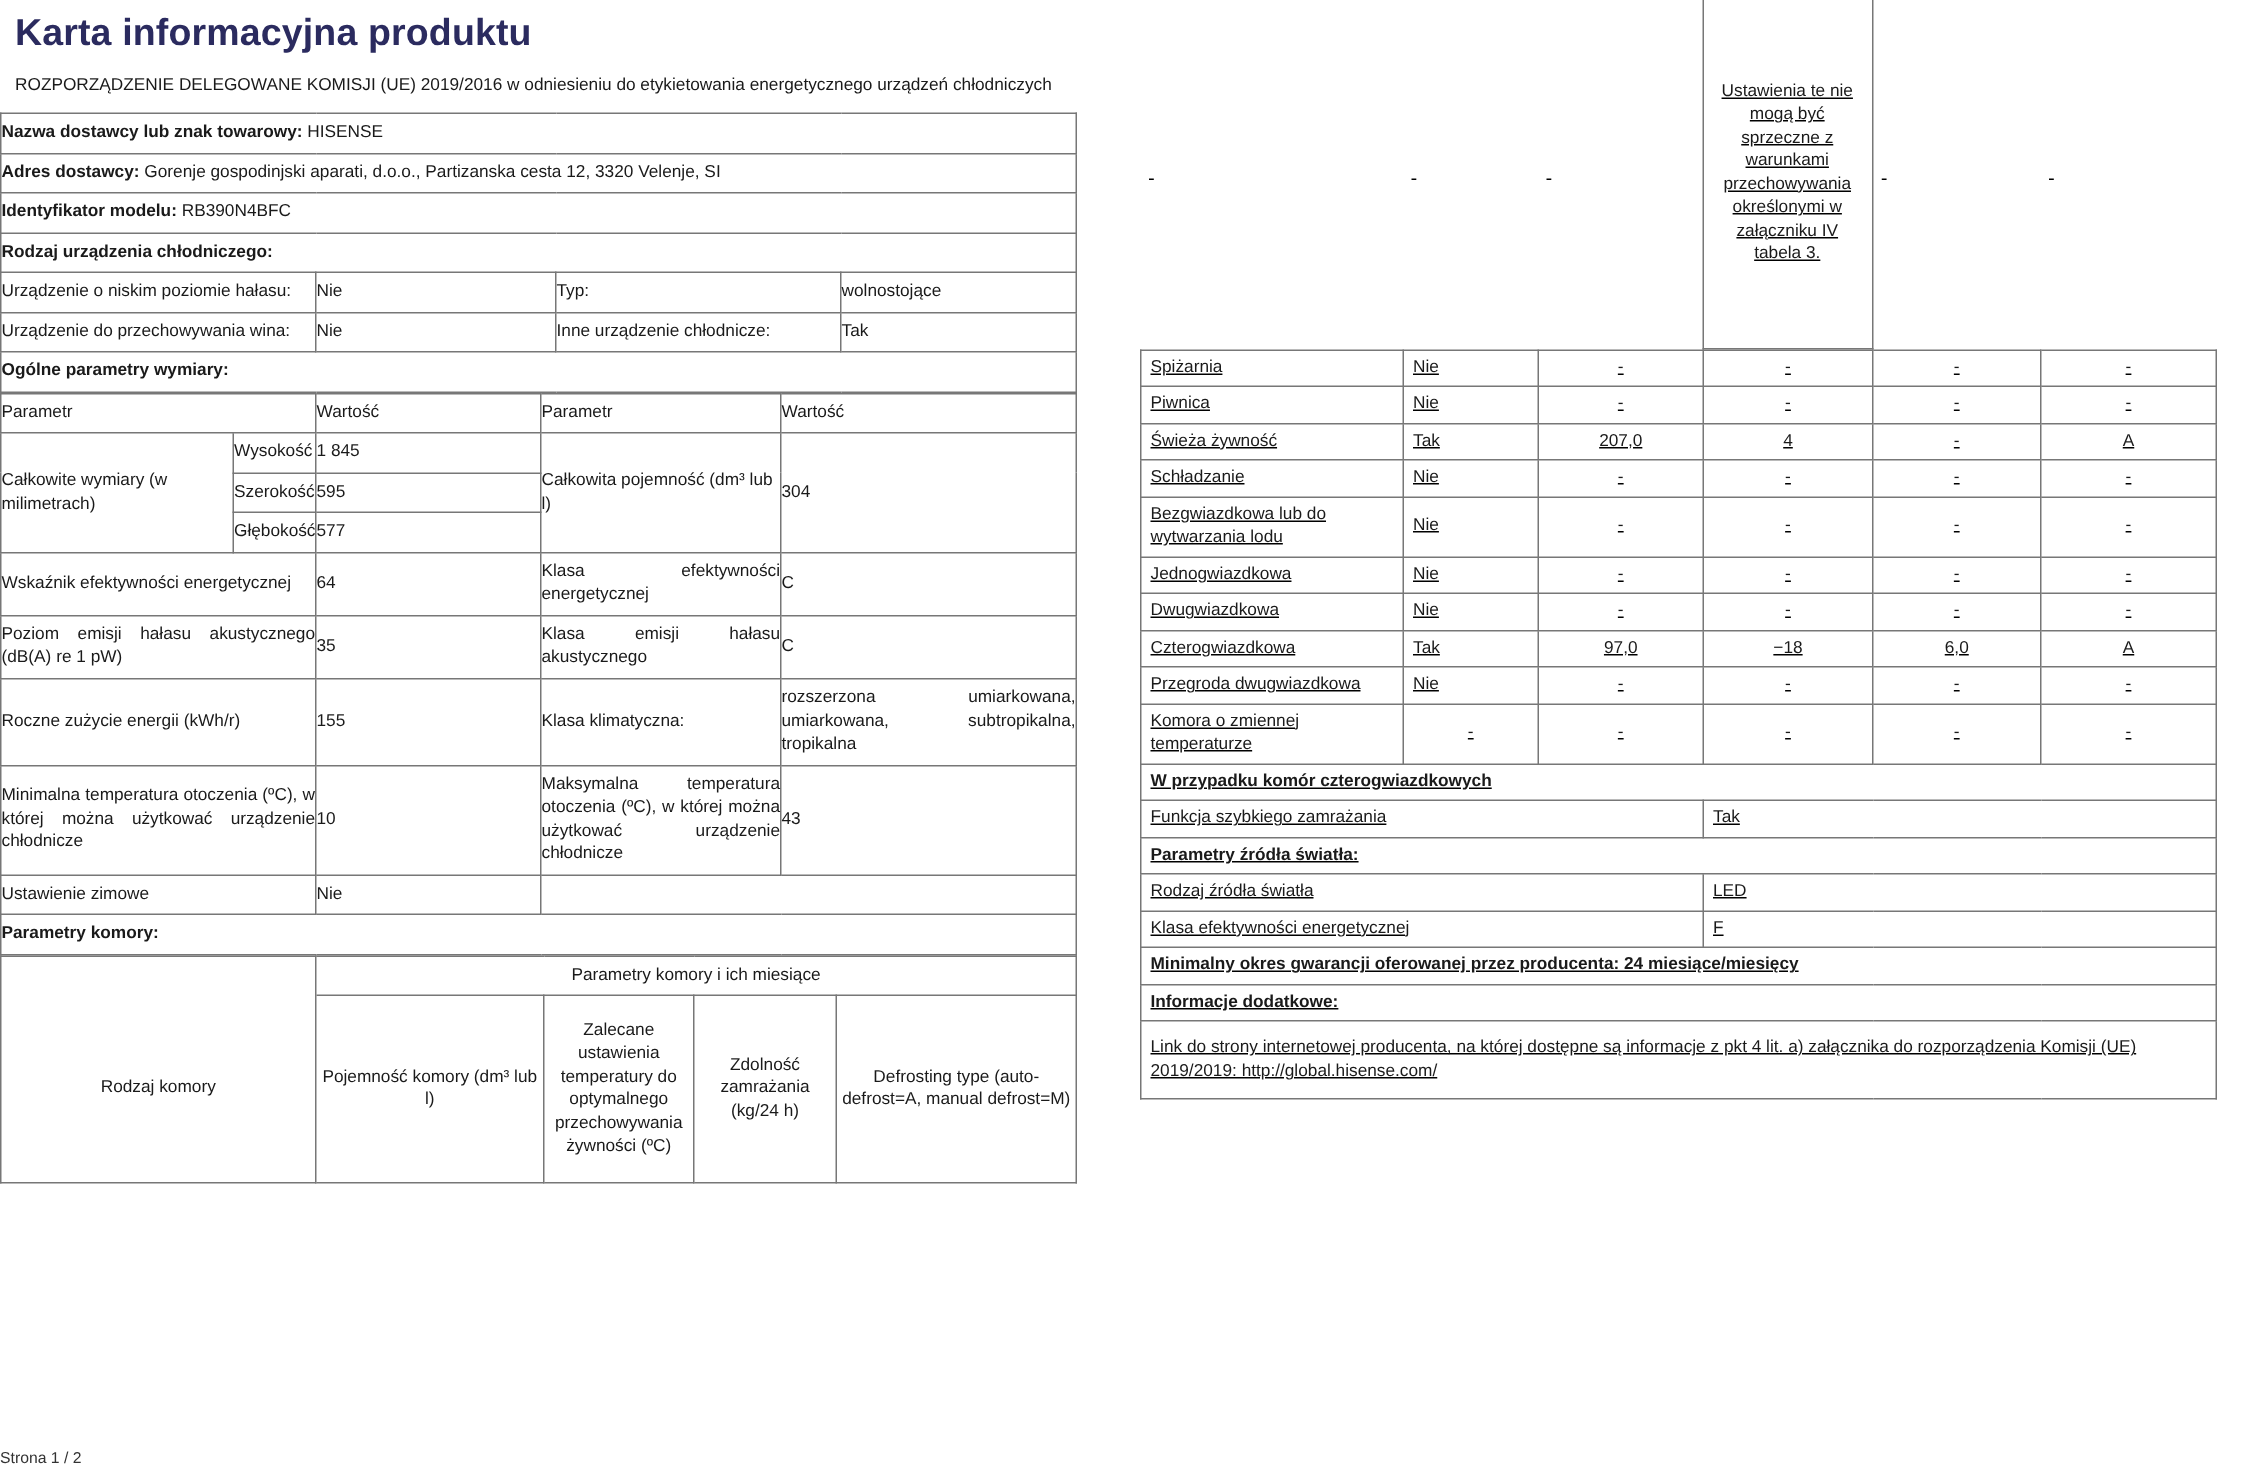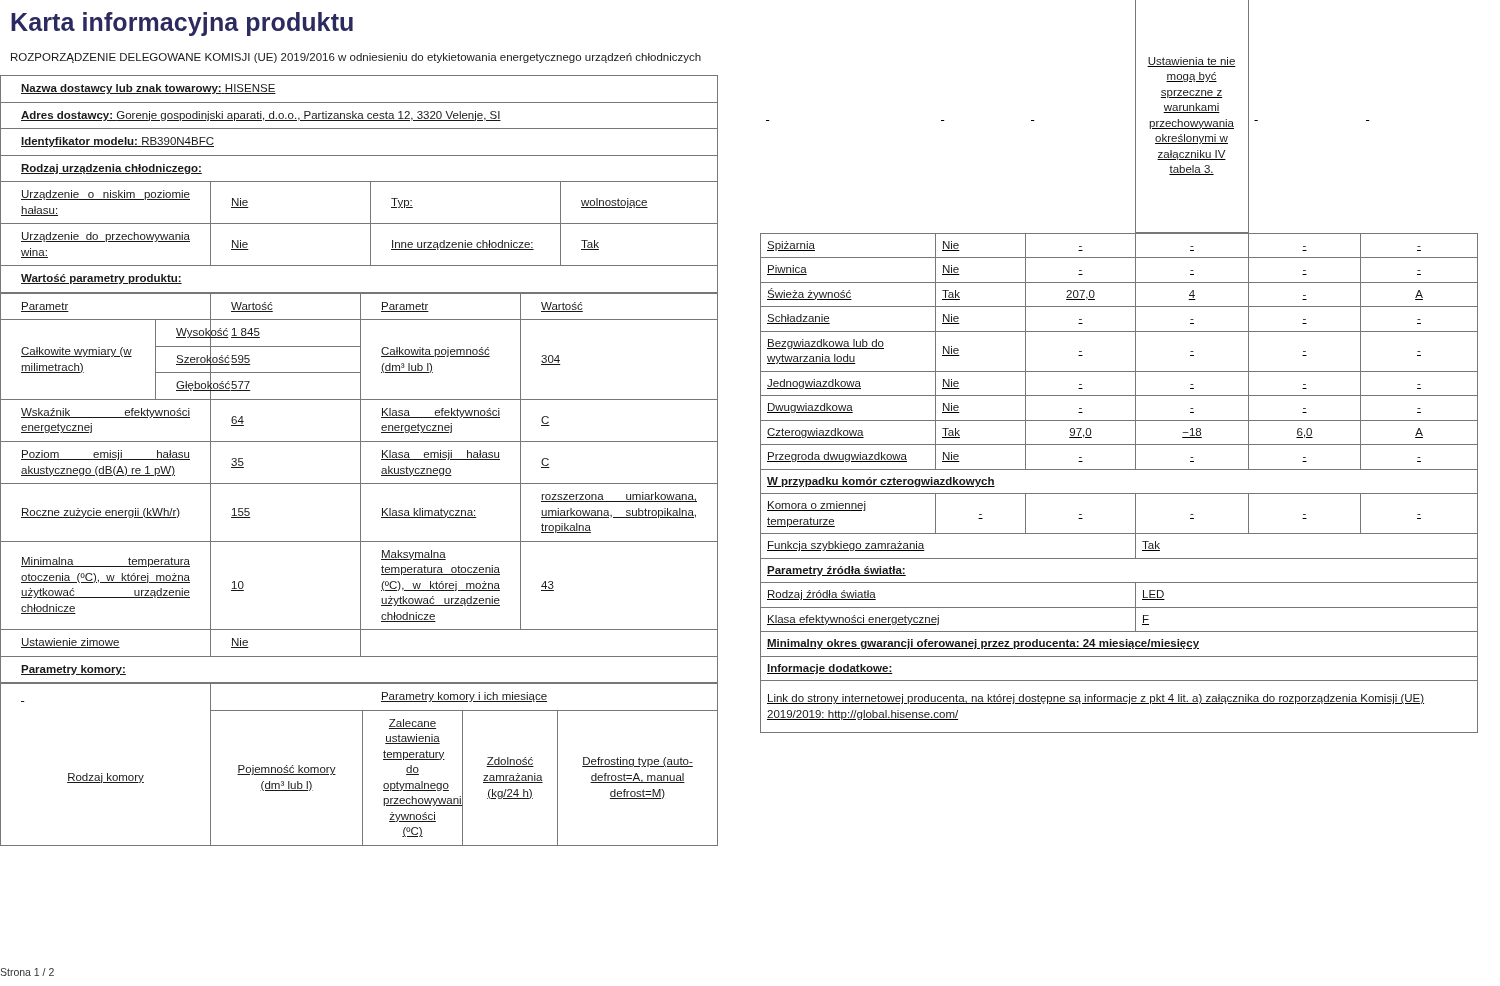--- a/index.html
+++ b/index.html
@@ -32,24 +32,23 @@
   }
   table.t {
     border-collapse: collapse;
     width: 717px;
     table-layout: fixed;
     font-size: 11.5px;
     color: #1a1a1a;
   }
   table.t td {
     border: 1px solid #777;
-    padding: 5px 20px;
+    padding: 5px 0;
     vertical-align: middle;
     line-height: 1.35;
-    text-decoration: underline;
   }
   .tx-just { text-align: justify; }
   .center { text-align: center; }
   .bold { font-weight: bold; }
   .nb { border: none !important; }
   .intro {
     font-size: 11.5px;
     line-height: 1.5;
     padding: 2px 10px 9px 10px;
     color: #1a1a1a;
@@ -128,21 +127,21 @@
         <td>Typ:</td>
         <td>wolnostojące</td>
       </tr>
       <tr>
         <td class="tx-just">Urządzenie do przechowywania wina:</td>
         <td>Nie</td>
         <td class="tx-just">Inne urządzenie chłodnicze:</td>
         <td>Tak</td>
       </tr>
       <tr>
-        <td colspan="4" class="bold">Wartość parametry produktu:</td>
+        <td colspan="4" class="bold">Ogólne parametry wymiary:</td>
       </tr>
     </tbody>
       </table>
 
     <table class="t">
       <colgroup>
         <col style="width:155px">
           <col style="width:55px">
         <col style="width:150px">
           <col style="width:160px">
@@ -332,29 +331,29 @@
       </tr>
       <tr>
         <td class="hyph">Przegroda dwugwiazdkowa</td>
         <td class="vtop">Nie</td>
         <td class="c vtop">-</td>
         <td class="c vtop">-</td>
         <td class="c vtop">-</td>
         <td class="c vtop">-</td>
       </tr>
       <tr>
+        <td>Komora o zmiennej temperaturze</td>
+        <td class="c">-</td>
+        <td class="c">-</td>
+        <td class="c">-</td>
+        <td class="c">-</td>
+        <td class="c">-</td>
+      </tr>
+      <tr>
         <td colspan="6" class="bold">W przypadku komór czterogwiazdkowych</td>
-      </tr>
-      <tr>
-        <td>Komora o zmiennej temperaturze</td>
-        <td class="c">-</td>
-        <td class="c">-</td>
-        <td class="c">-</td>
-        <td class="c">-</td>
-        <td class="c">-</td>
       </tr>
       <tr>
         <td colspan="3">Funkcja szybkiego zamrażania</td>
         <td colspan="3">Tak</td>
       </tr>
       <tr>
         <td colspan="6" class="bold">Parametry źródła światła:</td>
       </tr>
       <tr>
         <td colspan="3">Rodzaj źródła światła</td>

